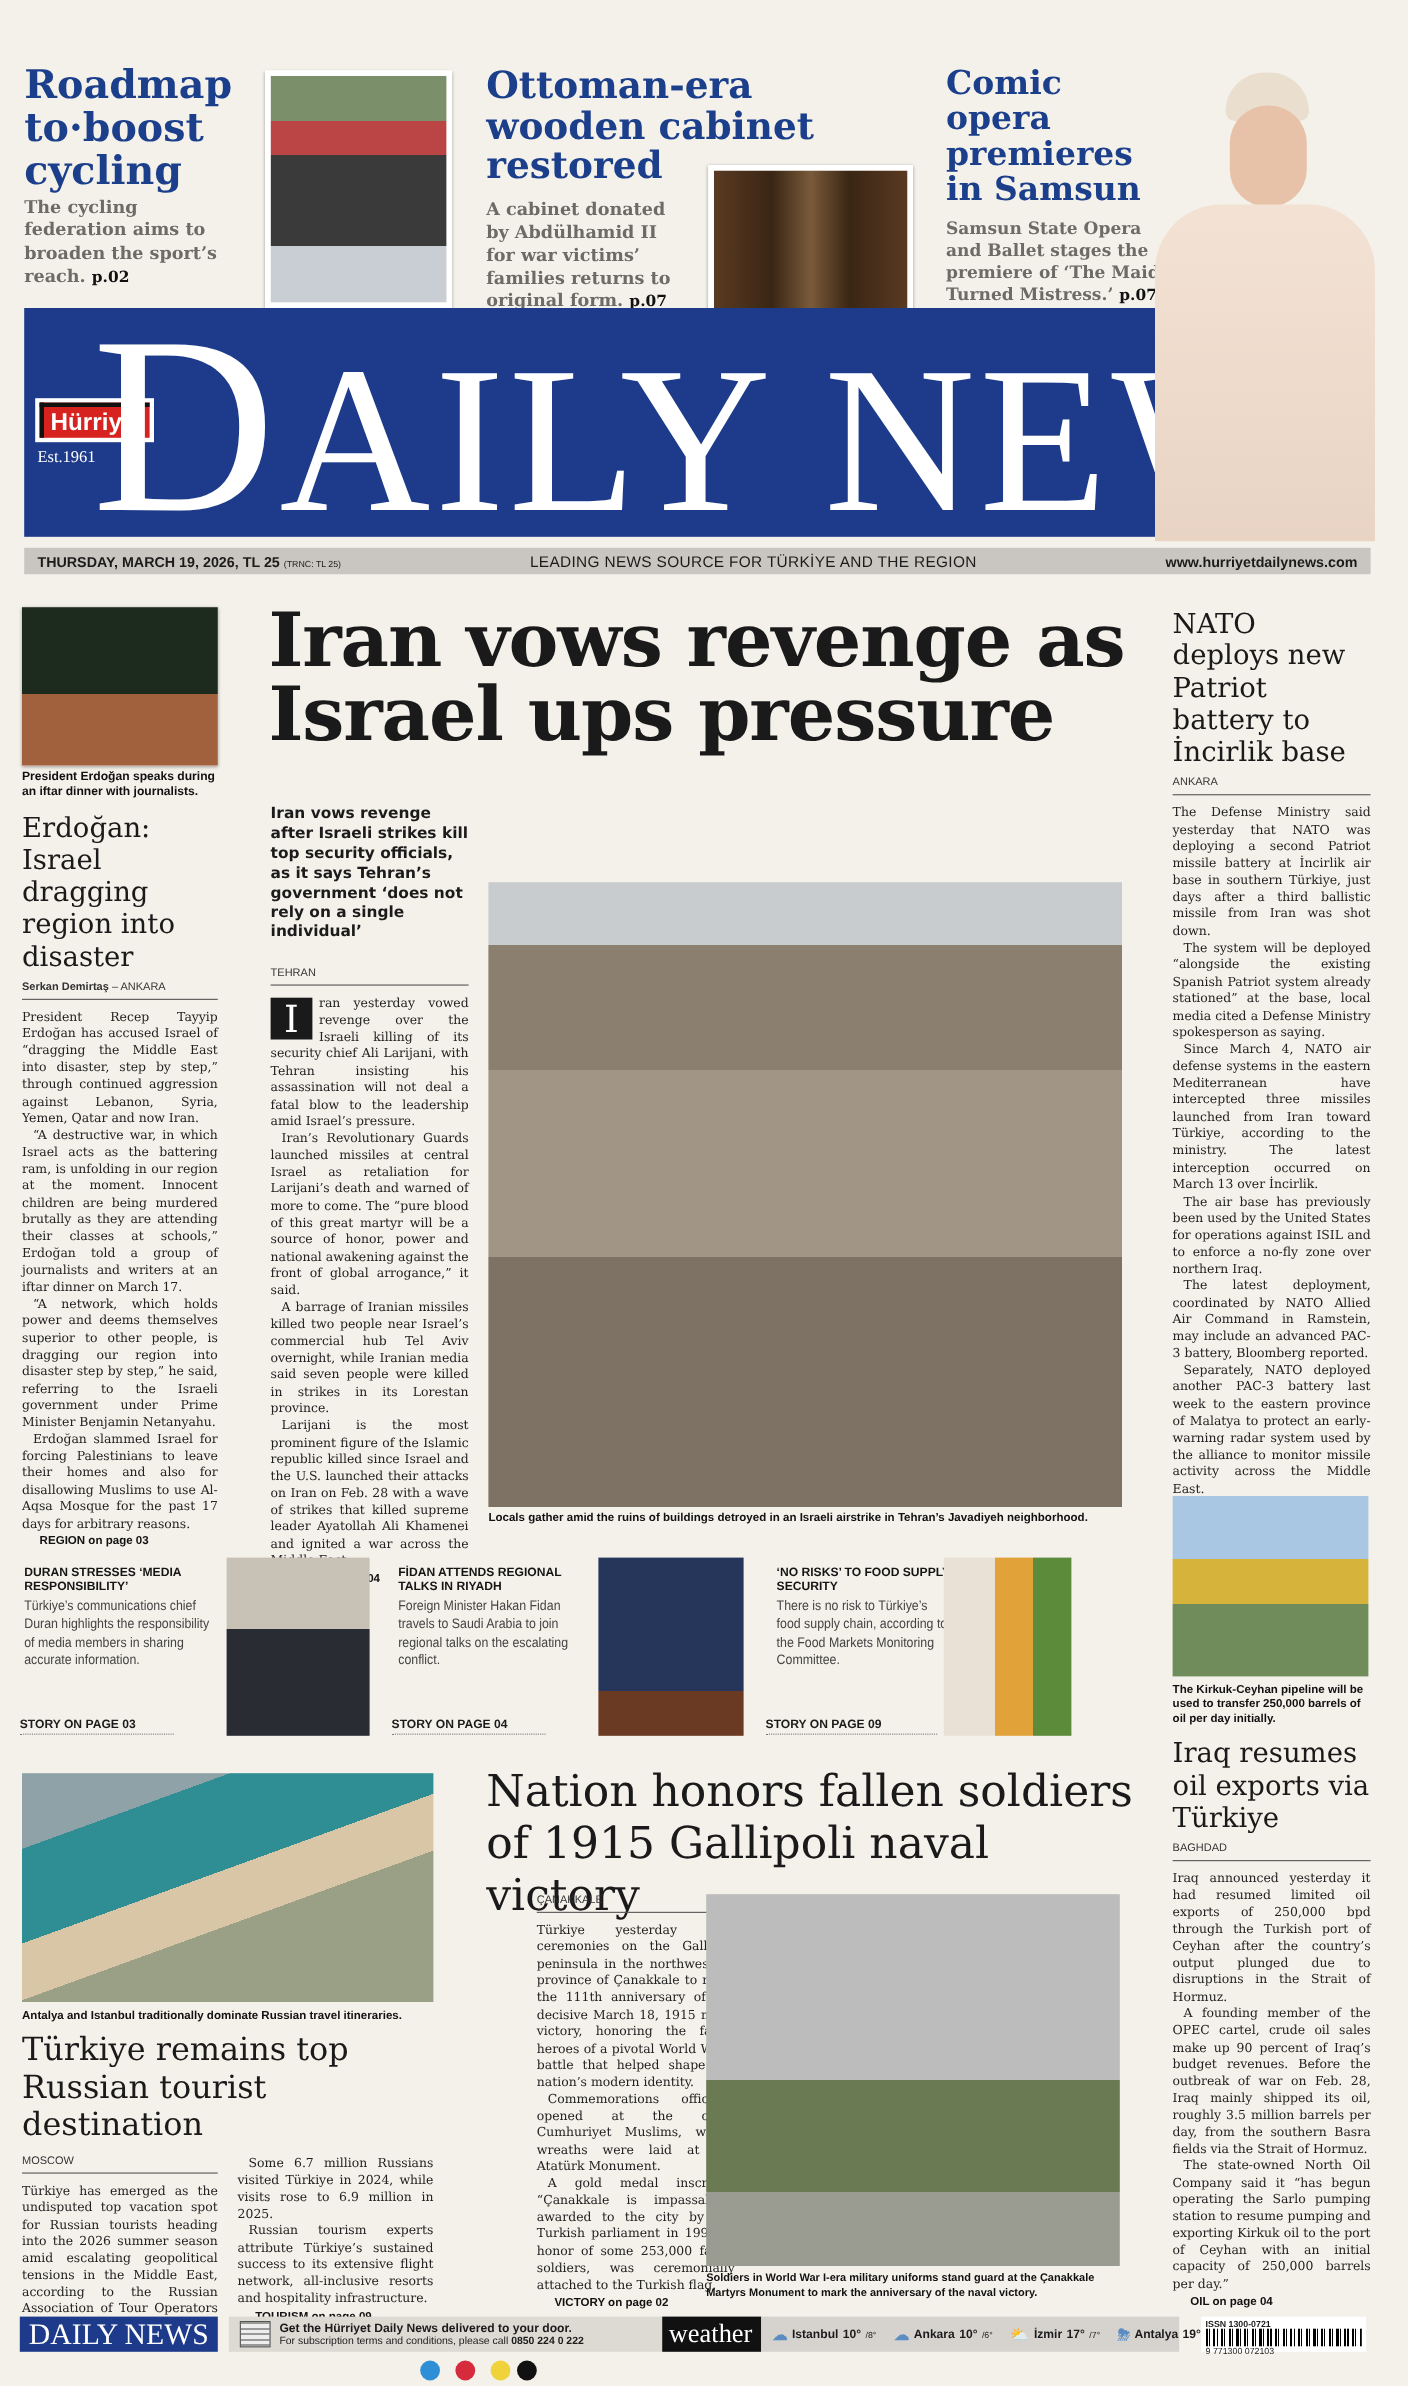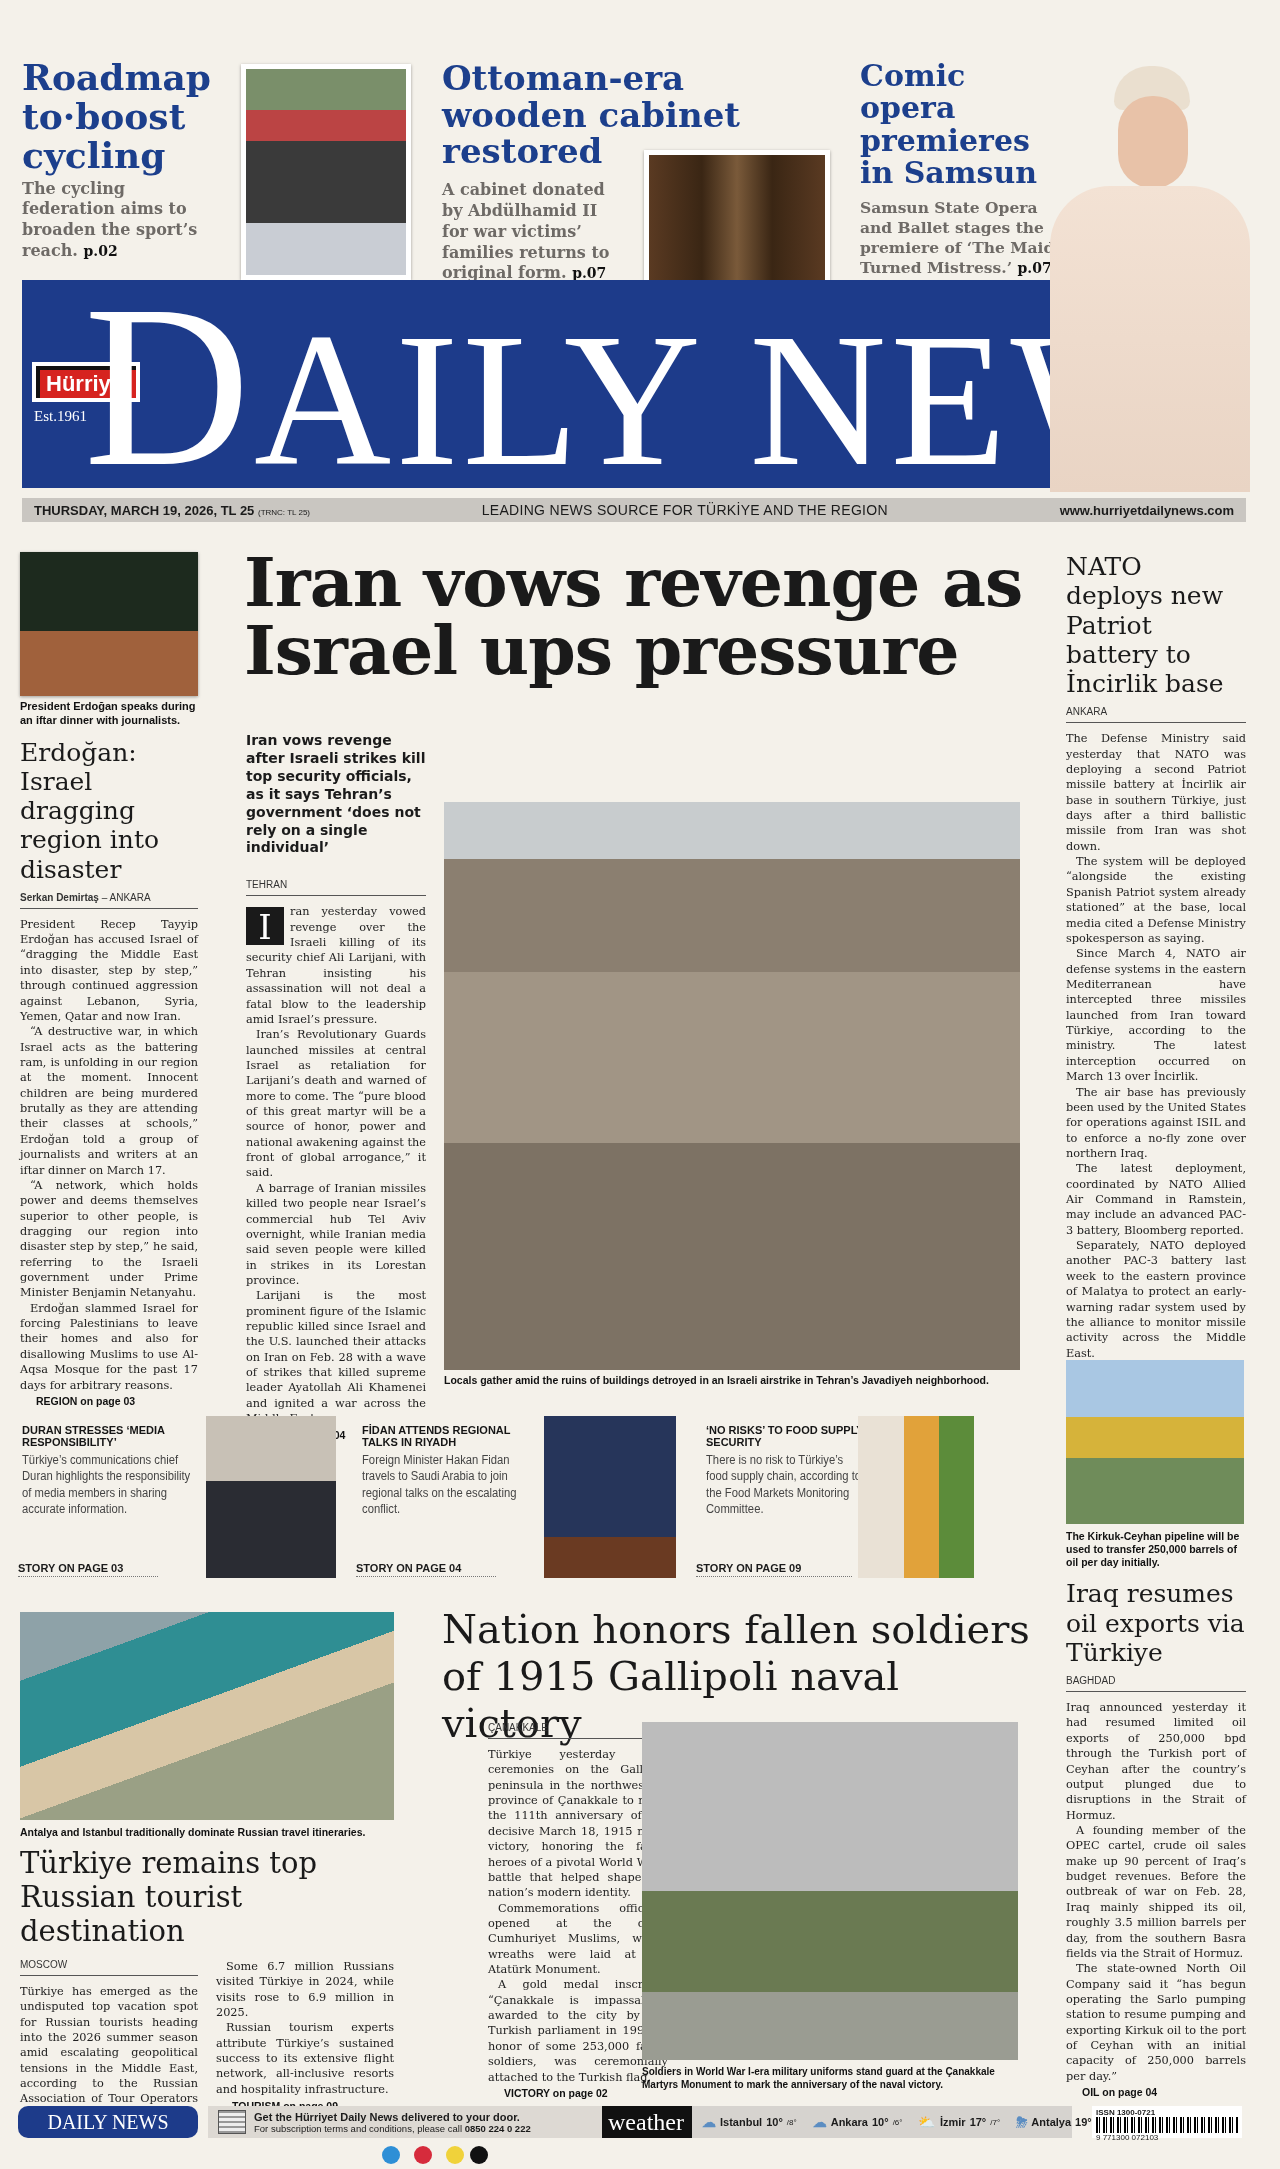--- a/index.html
+++ b/index.html
@@ -26,21 +26,21 @@
   .body p.first { text-indent: 0; }
   .jump { font-family: "Liberation Sans", sans-serif; font-weight: bold; font-size: 10.5px; margin-top: 2px; color: #111; padding-left: 16px; }
   .head-serif { font-family: "DejaVu Serif", serif; font-weight: normal; line-height: 1.17; color: #1a1a1a; }
   .byline { font-family: "Liberation Sans", sans-serif; font-size: 10px; color: #333; border-bottom: 1px solid #555; padding-bottom: 5px; margin-bottom: 8px; }
   .byline b { font-weight: bold; }
   .dropcap { float: left; background: #1a1a1a; color: #fff; font-size: 34px; width: 38px; height: 38px; text-align: center; line-height: 40px; margin: 3px 6px 0 0; font-family: "DejaVu Serif", serif; }
   .promo-head { font-family: "Liberation Sans", sans-serif; font-weight: bold; font-size: 11px; line-height: 1.1; color: #151515; }
   .promo-text { font-family: "Liberation Sans", sans-serif; font-size: 12.5px; color: #444; line-height: 1.3; margin-top: 4px; transform: scaleX(0.9); transform-origin: left; }
   .promo-story { font-family: "Liberation Sans", sans-serif; font-weight: bold; font-size: 11px; border-bottom: 1px dotted #777; padding-bottom: 2px; }
   .footer-bar { left: 18px; top: 2106px; width: 1224px; height: 32px; display: flex; align-items: stretch; }
-  .footer-logo { width: 180px; background: #1d3b8a; color: #fff; font-family: "Liberation Serif", serif; font-size: 20px; display: flex; align-items: center; justify-content: center; border-radius: 10px; }
+  .footer-logo { width: 180px; background: #1d3b8a; color: #fff; font-family: "Liberation Serif", serif; font-size: 27px; display: flex; align-items: center; justify-content: center; }
   .sub-ad { flex: 1; background: #ddd9d3; display: flex; align-items: center; padding-left: 10px; font-family: "Liberation Sans", sans-serif; }
   .sub-ad .news-icon { width: 28px; height: 24px; border: 1px solid #555; background: repeating-linear-gradient(#999 0 2px, #eee 2px 5px); margin-right: 8px; }
   .weather-logo { width: 90px; background: #111; color: #fff; font-family: "Liberation Serif", serif; font-size: 24px; display: flex; align-items: center; padding-left: 6px; }
   .weather { display: flex; align-items: center; background: #d6d3cf; padding: 0 10px; gap: 16px; width: 380px; font-family: "Liberation Sans", sans-serif; font-weight: bold; font-size: 11px; }
   .weather .w { display: flex; align-items: center; gap: 4px; }
   .weather .ic { font-size: 14px; color: #5b8dc2; }
   .weather small { font-weight: normal; font-size: 8px; }
   .barcode { width: 150px; background: #fff; margin-left: 20px; font-family: "Liberation Sans", sans-serif; font-size: 8px; padding: 2px 4px; }
   .barcode .bars { height: 16px; background: repeating-linear-gradient(90deg,#000 0 2px,#fff 2px 3px,#000 3px 4px,#fff 4px 7px); }
   .reg { position: absolute; width: 18px; height: 18px; border-radius: 50%; top: 2146px; }

